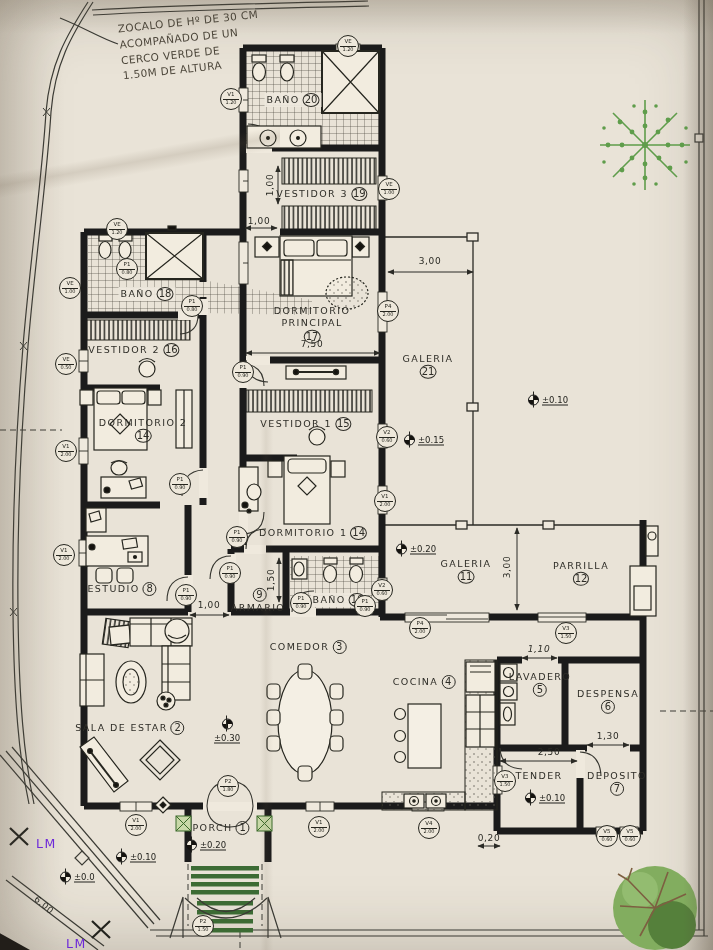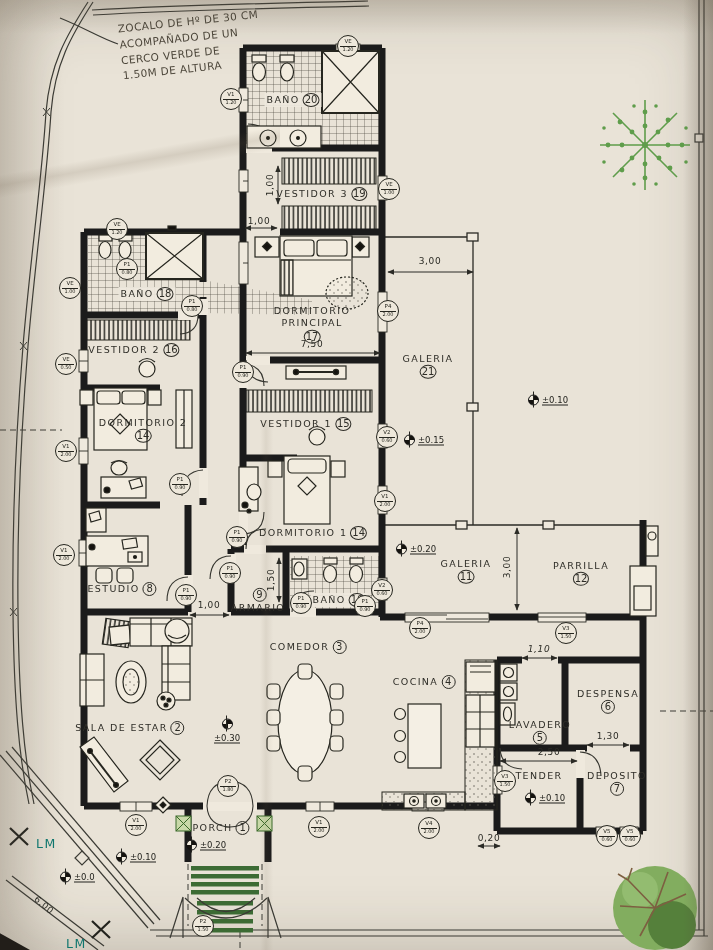--- a/index.html
+++ b/index.html
@@ -26,21 +26,21 @@
   background:#eee8db;transform:translate(-50%,-50%);text-align:center;color:#26261f;line-height:1;z-index:6;}
 .tag .ta{display:block;font-size:5.5px;margin-top:3.2px;}
 .tag .tb{display:block;font-size:5px;border-top:.8px solid #26261f;margin:1px 2px 0 2px;padding-top:.8px;}
 .level{position:absolute;display:flex;align-items:center;gap:3px;transform:translate(0,-50%);
   font-size:8.5px;color:#23231e;z-index:5;}
 .lvl-ic{position:relative;width:9px;height:9px;border-radius:50%;border:1px solid #111;flex:0 0 9px;
   background:conic-gradient(#15130f 0 90deg,#f2ecdf 90deg 180deg,#15130f 180deg 270deg,#f2ecdf 270deg);}
 .lvl-ic::after{content:'';position:absolute;left:3.6px;top:-4px;width:1px;height:16px;background:#23231e;}
 .lvl-tx{border-bottom:1px solid #23231e;padding-bottom:0;}
 .dim{position:absolute;transform:translate(-50%,-50%);font-size:9px;color:#2b2b25;letter-spacing:.6px;white-space:nowrap;z-index:4;}
-.lm{position:absolute;font-size:12.5px;letter-spacing:1.5px;color:#0f766e;z-index:4;}
+.lm{position:absolute;font-size:12.5px;letter-spacing:1.5px;color:#6d28d9;z-index:4;}
 .note{position:absolute;left:120px;top:14px;transform:rotate(-6deg);font-size:10.5px;color:#4c463a;
   letter-spacing:.4px;line-height:1.5;z-index:4;white-space:nowrap;}
 </style>
 </head>
 <body>
 
 <div class="canvas">
 
   <svg class="layer" width="713" height="950" viewBox="0 0 713 950">
     <defs>
@@ -419,21 +419,21 @@
       <div class="room" style="left: 143px; top: 430px;"><span class="rname">DORMITORIO 2</span><br><span class="rnum blk">14</span></div>
       <div class="room" style="left: 306px; top: 424px;"><span class="rname">VESTIDOR 1</span><span class="rnum">15</span></div>
       <div class="room" style="left: 313px; top: 533px;"><span class="rname">DORMITORIO 1</span><span class="rnum">14</span></div>
       <div class="room" style="left: 122px; top: 589px;"><span class="rname">ESTUDIO</span><span class="rnum">8</span></div>
       <div class="room" style="left: 258px; top: 601px;"><span class="rnum">9</span><br><span class="rname">ARMARIO</span></div>
       <div class="room bg" style="left: 339px; top: 600px;"><span class="rname">BAÑO</span><span class="rnum">10</span></div>
       <div class="room" style="left: 466px; top: 571px;"><span class="rname">GALERIA</span><br><span class="rnum blk">11</span></div>
       <div class="room" style="left: 581px; top: 573px;"><span class="rname">PARRILLA</span><br><span class="rnum blk">12</span></div>
       <div class="room" style="left: 308px; top: 647px;"><span class="rname">COMEDOR</span><span class="rnum">3</span></div>
       <div class="room" style="left: 424px; top: 682px;"><span class="rname">COCINA</span><span class="rnum">4</span></div>
-      <div class="room" style="left: 540px; top: 732px;"><span class="rname">LAVADERO</span><br><span class="rnum blk">5</span></div>
+      <div class="room" style="left: 540px; top: 684px;"><span class="rname">LAVADERO</span><br><span class="rnum blk">5</span></div>
       <div class="room" style="left: 608px; top: 701px;"><span class="rname">DESPENSA</span><br><span class="rnum blk">6</span></div>
       <div class="room" style="left: 539px; top: 776px;"><span class="rname">TENDER</span></div>
       <div class="room" style="left: 617px; top: 783px;"><span class="rname">DEPOSITO</span><br><span class="rnum blk">7</span></div>
       <div class="room" style="left: 130px; top: 728px;"><span class="rname">SALA DE ESTAR</span><span class="rnum">2</span></div>
       <div class="room" style="left: 221px; top: 828px;"><span class="rname">PORCH</span><span class="rnum">1</span></div>
       <div class="dim" style="left: 430px; top: 261px; transform: translate(-50%, -50%) rotate(0deg);">3,00</div>
       <div class="dim" style="left: 312px; top: 344px; transform: translate(-50%, -50%) rotate(0deg);">7,50</div>
       <div class="dim" style="left: 270px; top: 185px; transform: translate(-50%, -50%) rotate(-90deg);">1,00</div>
       <div class="dim" style="left: 259px; top: 221px; transform: translate(-50%, -50%) rotate(0deg);">1,00</div>
       <div class="dim" style="left: 507px; top: 567px; transform: translate(-50%, -50%) rotate(-90deg);">3,00</div>

